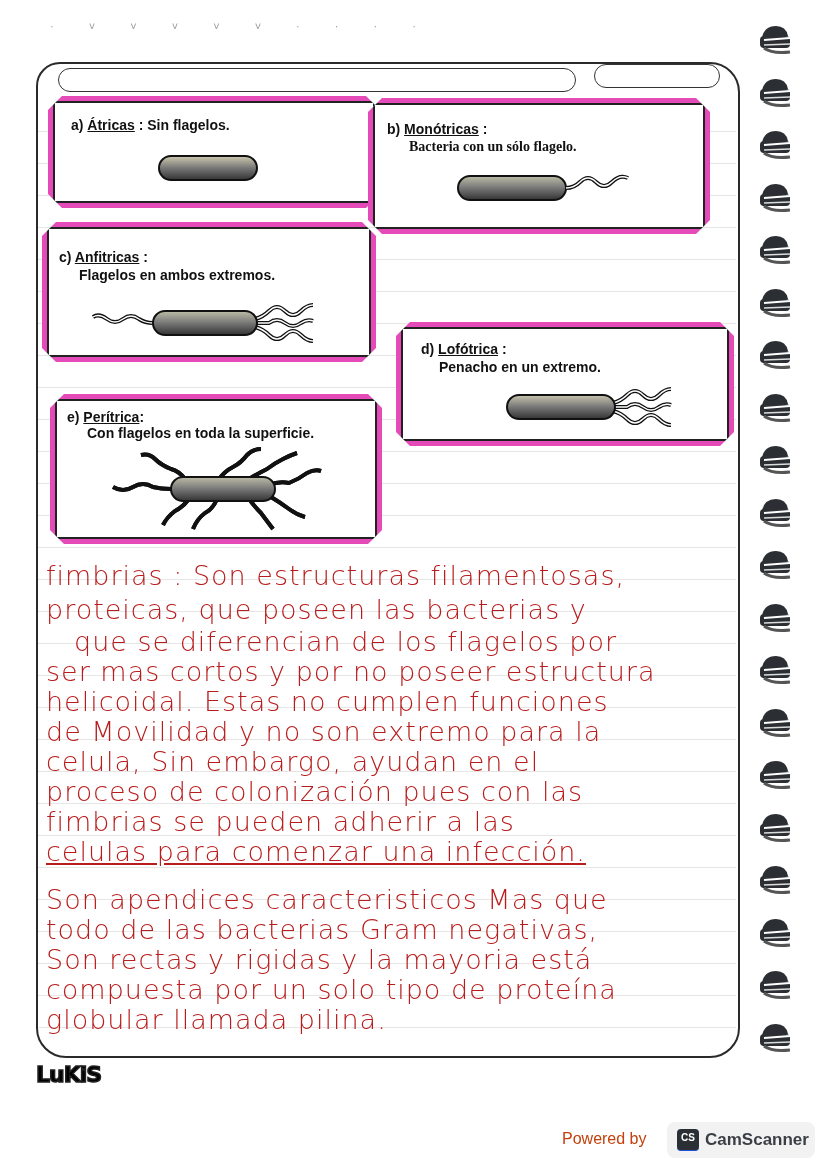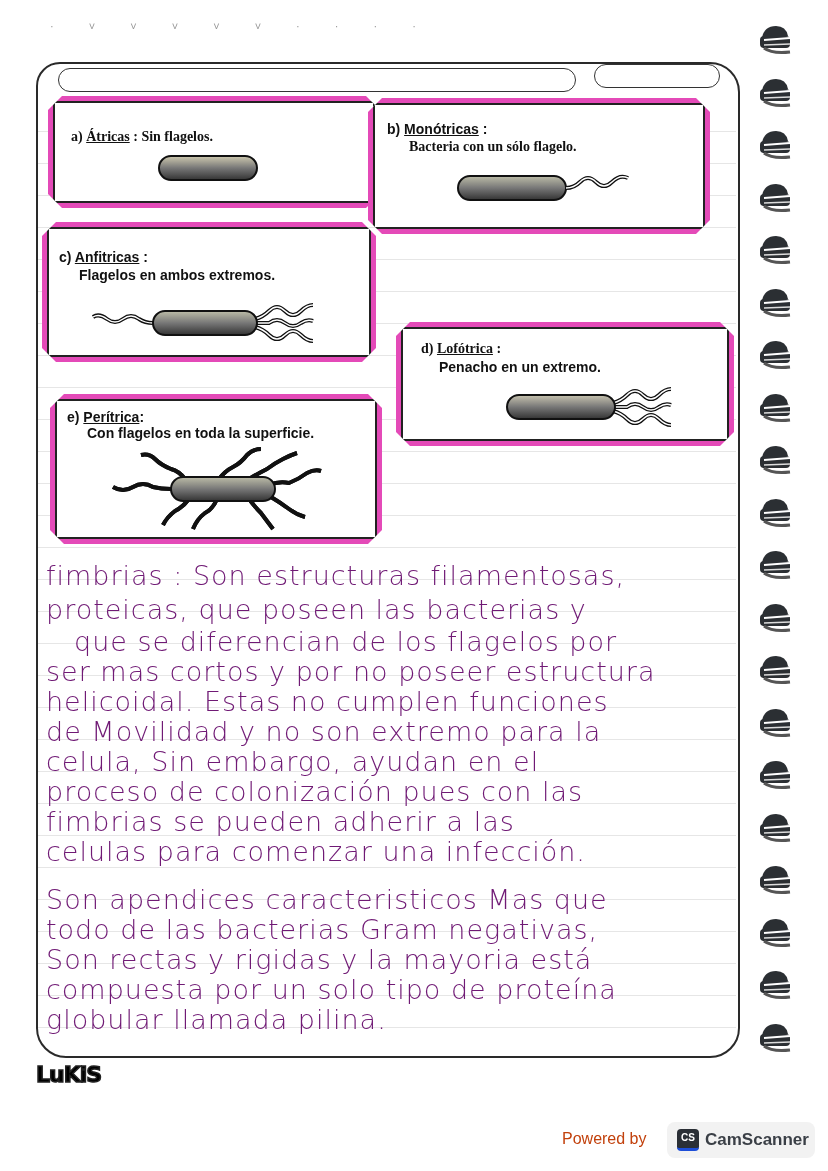--- a/index.html
+++ b/index.html
@@ -8,40 +8,40 @@
   .header-pill-1 { position:absolute; left:58px; top:68px; width:516px; height:22px; border:1.5px solid #333; border-radius:12px; }
   .header-pill-2 { position:absolute; left:594px; top:64px; width:124px; height:22px; border:1.5px solid #333; border-radius:12px; }
   .dots { position:absolute; left:50px; top:20px; width:480px; height:30px; color:#999; font-size:11px; letter-spacing:16px; }
   .ruled { position:absolute; left:38px; top:100px; width:698px; height:950px;
     background-image:repeating-linear-gradient(to bottom, transparent 0, transparent 31px, #e6e6e6 31px, #e6e6e6 32px); }
   .card { position:absolute; background:#fff; border:5px solid #e44ab8; clip-path:polygon(14px 0, calc(100% - 14px) 0, 100% 14px, 100% calc(100% - 14px), calc(100% - 14px) 100%, 14px 100%, 0 calc(100% - 14px), 0 14px); box-shadow: inset 0 0 0 2px #222; }
   .card .title { position:absolute; font-weight:bold; font-size:14px; color:#111; }
   .card .title u { text-decoration:underline; }
   .card .desc { position:absolute; font-weight:bold; font-size:14px; color:#111; }
   .card svg { position:absolute; }
-  .hand { position:absolute; left:46px; font-family:"DejaVu Sans", sans-serif; font-weight:200; color:#701a75; font-size:27px; letter-spacing:1px; white-space:nowrap; transform-origin:left top; }
+  .hand { position:absolute; left:46px; font-family:"DejaVu Sans", sans-serif; font-weight:200; color:#b91c1c; font-size:27px; letter-spacing:1px; white-space:nowrap; transform-origin:left top; }
   .coils { position:absolute; left:758px; top:24px; width:40px; height:1060px; }
   .coil { position:absolute; left:0; width:34px; height:30px; }
   .logo { position:absolute; left:36px; top:1062px; font-family:"DejaVu Sans", sans-serif; font-weight:bold; font-size:22px; color:#000000; -webkit-text-stroke:1.5px #222; letter-spacing:-1px; }
   .cs-powered { position:absolute; left:562px; top:1130px; font-size:16px; color:#c2410c; }
   .cs-badge { position:absolute; left:667px; top:1122px; width:148px; height:36px; background:#f2f2f2; border-radius:8px; }
-  .cs-icon { position:absolute; left:10px; top:7px; width:22px; height:22px; background:#2a2f36; border-radius:4px; color:#fff; font-size:10px; font-weight:bold; text-align:center; line-height:18px; border-bottom:3px solid #1d4ed8; box-sizing:border-box; }
+  .cs-icon { position:absolute; left:10px; top:7px; width:22px; height:22px; background:#2a2f36; border-radius:4px; color:#fff; font-size:10px; font-weight:bold; text-align:center; line-height:18px; border-bottom:1px solid #1d4ed8; box-sizing:border-box; }
   .cs-name { position:absolute; left:38px; top:8px; font-size:17px; font-weight:bold; color:#3a3f46; }
 </style>
 </head>
 <body>
 
 <div class="dots">· ˅ ˅ ˅ ˅ ˅ · · · ·</div>
 <div class="ruled"></div>
 <div class="page-frame"></div>
 <div class="header-pill-1"></div>
 <div class="header-pill-2"></div>
 
 <div class="card" style="left:48px;top:96px;width:322px;height:102px;">
-  <div class="title" style="left:18px;top:28px;font-family:Liberation Serif, serif;">
+  <div class="title" style="left:18px;top:16px;">
     <span>a)</span> <u>Átricas</u><span> : </span><span>Sin flagelos.</span>
   </div>
   <svg style="left:105px;top:54px" width="100" height="28">
     <defs>
         <linearGradient id="g1" x1="0" y1="0" x2="0" y2="1">
           <stop offset="0" stop-color="#cfcab0"></stop>
           <stop offset="0.5" stop-color="#777"></stop>
           <stop offset="1" stop-color="#333"></stop>
         </linearGradient>
       </defs>
@@ -91,21 +91,21 @@
       <path d="M62 26 q-8 0 -14 -4 q-8 -6 -16 0 q-8 6 -16 0 q-8 -6 -14 -2"></path>
       <path d="M164 22 q8 -2 14 -8 q8 -8 16 0 q8 8 16 0 q6 -6 12 -6"></path>
       <path d="M164 26 q8 0 14 0 q8 -6 16 0 q8 6 16 0 q6 -4 12 -2"></path>
       <path d="M164 30 q8 2 14 8 q8 8 16 0 q8 -8 16 0 q6 6 12 6"></path>
     </g>
     <rect x="62" y="14" width="104" height="24" rx="12" fill="url(#g3)" stroke="#111" stroke-width="2"></rect>
   </svg>
 </div>
 
 <div class="card" style="left:396px;top:322px;width:328px;height:114px;">
-  <div class="title" style="left:20px;top:14px;font-family:Liberation Serif, serif;">
+  <div class="title" style="left:20px;top:14px;">
     <span>d)</span> <u>Lofótrica</u><span> :</span>
   </div>
   <div class="desc" style="left:38px;top:32px;">Penacho en un extremo.</div>
   <svg style="left:104px;top:54px" width="190" height="50">
     <defs>
         <linearGradient id="g4" x1="0" y1="0" x2="0" y2="1">
           <stop offset="0" stop-color="#c8c4b0"></stop>
           <stop offset="0.5" stop-color="#777"></stop>
           <stop offset="1" stop-color="#333"></stop>
         </linearGradient>
@@ -156,21 +156,21 @@
 <div>
   <div class="hand" style="top:560px;">fimbrias : Son estructuras filamentosas,</div>
   <div class="hand" style="top:594px;">proteicas, que poseen las bacterias y</div>
   <div class="hand" style="top:626px;margin-left:28px;">que se diferencian de los flagelos por</div>
   <div class="hand" style="top:656px;">ser mas cortos y por no poseer estructura</div>
   <div class="hand" style="top:686px;">helicoidal. Estas no cumplen funciones</div>
   <div class="hand" style="top:716px;">de Movilidad y no son extremo para la</div>
   <div class="hand" style="top:746px;">celula, Sin embargo, ayudan en el</div>
   <div class="hand" style="top:776px;">proceso de colonización pues con las</div>
   <div class="hand" style="top:806px;">fimbrias se pueden adherir a las</div>
-  <div class="hand" style="top:836px;">celulas para comenzar una infección.</div>
+  <div class="hand" style="top:836px;text-decoration:underline;">celulas para comenzar una infección.</div>
 
   <div class="hand" style="top:884px;">Son apendices caracteristicos Mas que</div>
   <div class="hand" style="top:914px;">todo de las bacterias Gram negativas,</div>
   <div class="hand" style="top:944px;">Son rectas y rigidas y la mayoria está</div>
   <div class="hand" style="top:974px;">compuesta por un solo tipo de proteína</div>
   <div class="hand" style="top:1004px;">globular llamada pilina.</div>
 </div>
 
 <div class="coils" id="coils">
     <svg class="coil" width="34" height="30" style="top: 0px;">

